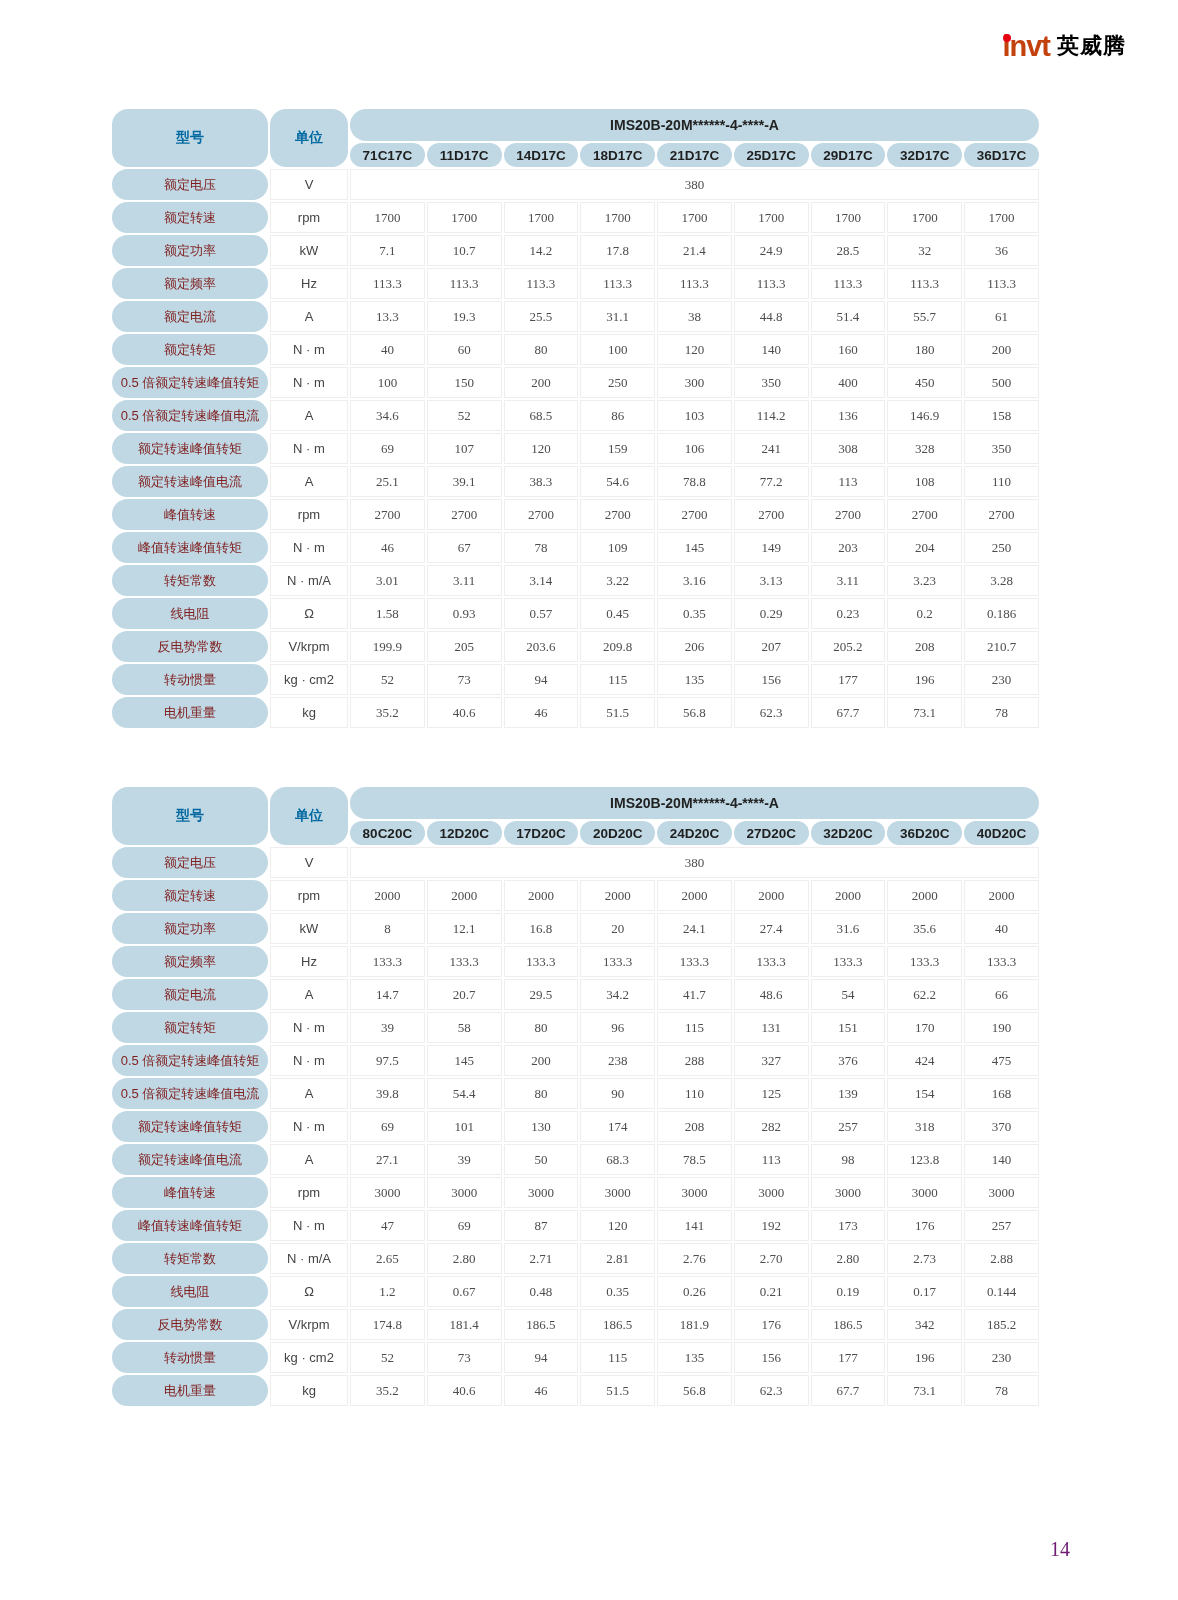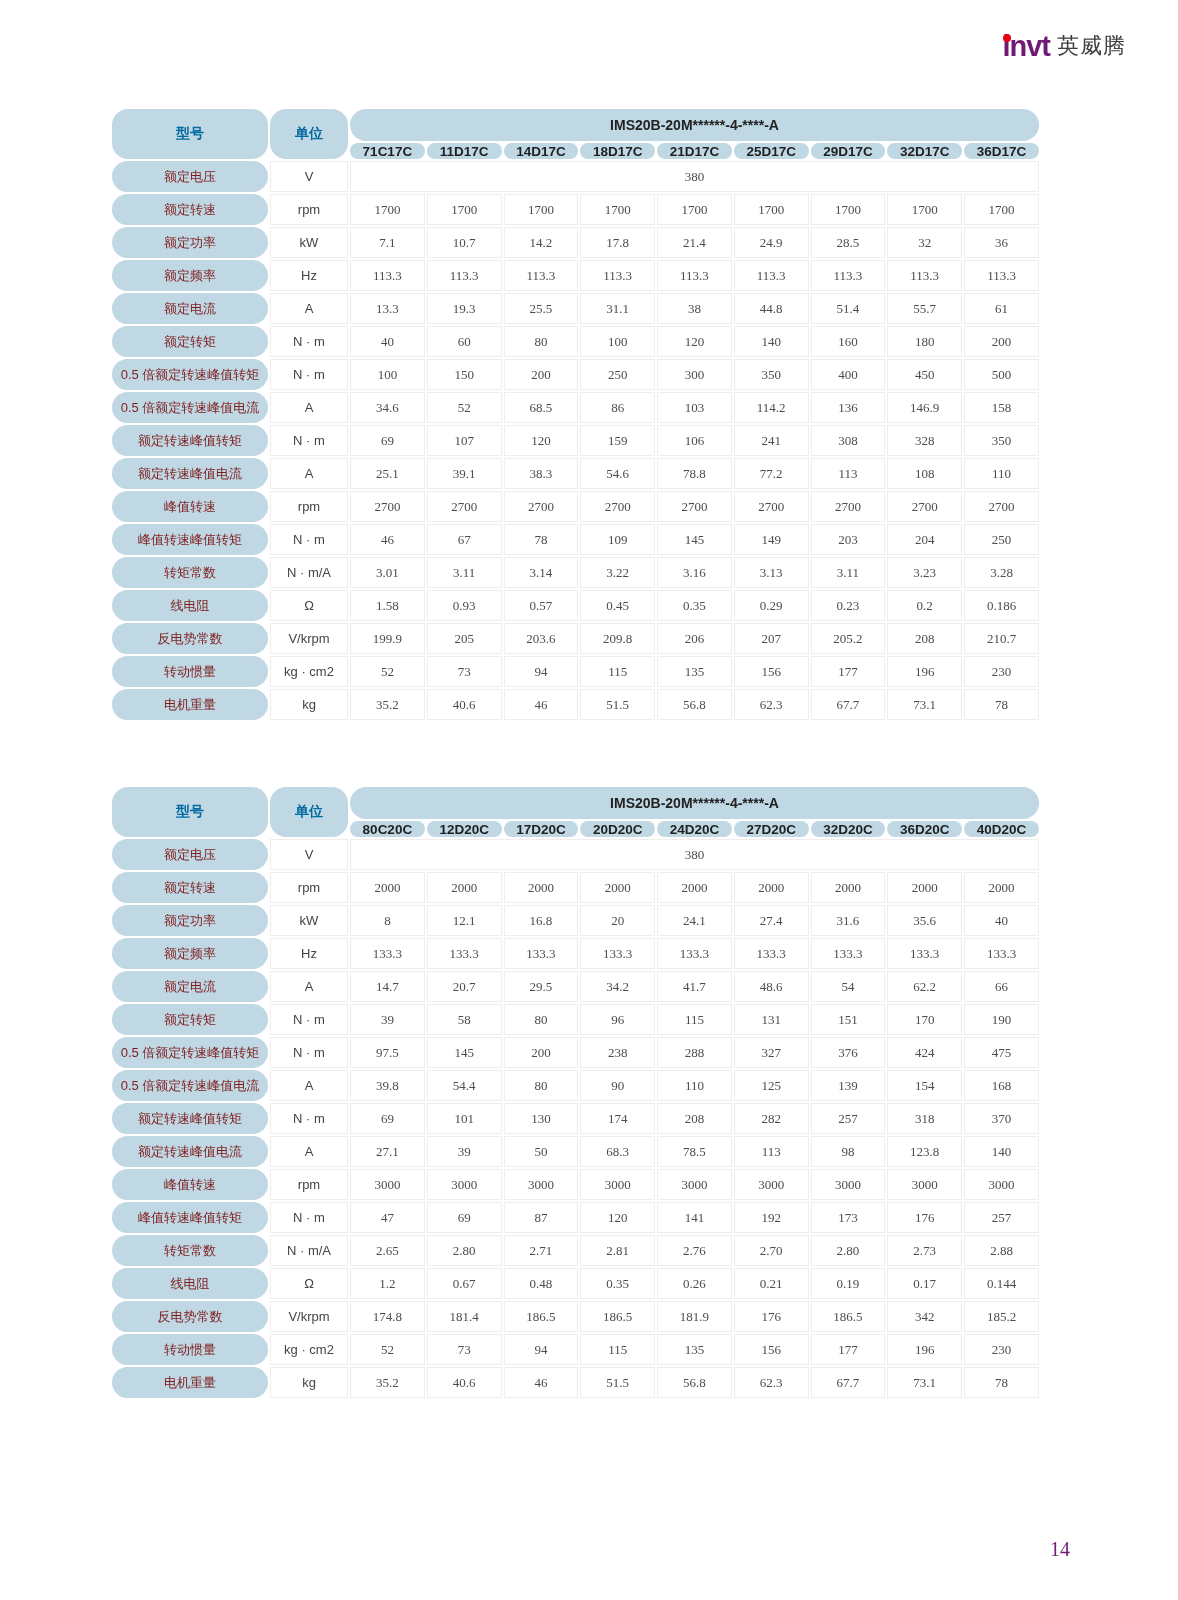--- a/index.html
+++ b/index.html
@@ -16,34 +16,34 @@
   .logo {
     position:absolute; top:28px; right:52px;
     display:flex; align-items:center; gap:7px;
     height:36px;
   }
   .logo-invt {
     position:relative;
     font-weight:bold;
     font-size:29px;
     letter-spacing:-1px;
-    color:#701a75;
+    color:#c2410c;
     line-height:36px;
   }
   .logo-dot {
     position:absolute;
     left:1px; top:6px;
     width:8px; height:8px;
     border-radius:50%;
     background:#e60012;
   }
   .logo-cn {
-    font-weight:normal;
+    font-weight:bold;
     font-size:22px;
-    color:#404040;
+    color:#000000;
     letter-spacing:1px;
   }
 
   
   .table-wrap { position:absolute; left:110px; width:931px; }
   .table-wrap.t1 { top:107px; }
   .table-wrap.t2 { top:785px; }
 
   table.spec-table {
     width:100%;
@@ -59,21 +59,21 @@
     background:#bfd8e4;
     border-radius:16px;
   }
   th.series-header {
     height:32px;
     font-size:14px;
     font-weight:bold;
     color:#222222;
   }
   th.col-header {
-    height:16px;
+    height:24px;
     font-size:13.5px;
     font-weight:bold;
     color:#1f1f1f;
   }
   th.corner {
     font-size:14px;
     font-weight:bold;
     color:#0369a1;
   }
   td.lbl {

